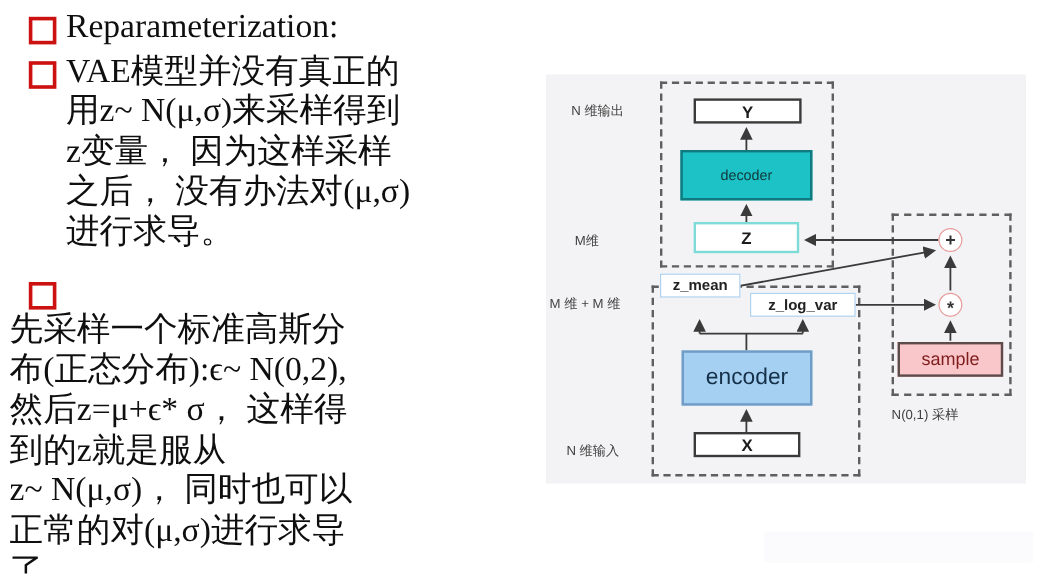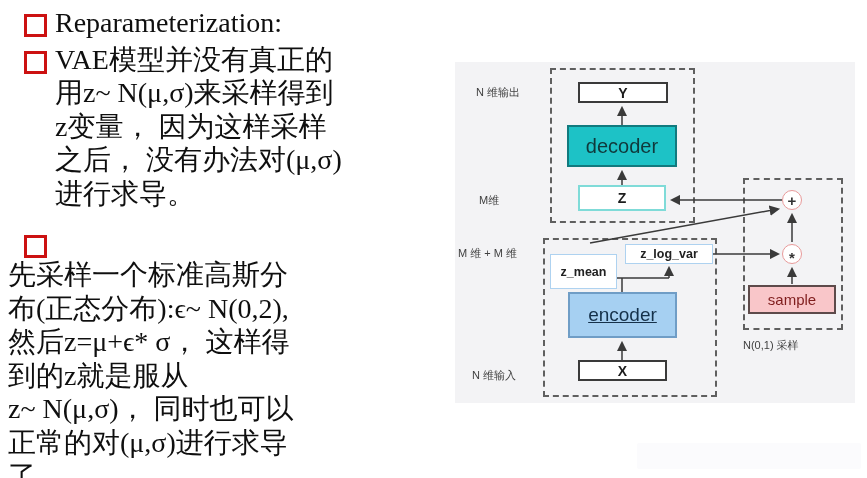--- a/index.html
+++ b/index.html
@@ -35,21 +35,21 @@
   }
   .dashed-box{
     position:absolute;border:2px dashed #5f5f5f;background:transparent;
   }
   .node{
     position:absolute;display:flex;align-items:center;justify-content:center;
     background:#fff;color:#1c1c1c;
   }
   .node-y,.node-x{border:2px solid #3a3a3a;font-size:14px;font-weight:600;}
   .node-decoder{
-    background:#1dc2c6;border:2px solid #117a7e;font-size:20px;color:#10393b;
+    background:#1dc2c6;border:2px solid #117a7e;font-size:12px;color:#10393b;
   }
   .node-z{border:2px solid #7fdbd8;font-size:14px;font-weight:600;}
   .node-zmean,.node-zlogvar{
     border:1.5px solid #aed2f0;font-size:12.5px;font-weight:700;color:#222;
   }
   .node-encoder{
     background:#a6d0f2;border:2px solid #6f9dc6;font-size:19px;color:#15314a;
   }
   .node-sample{
     background:#f9c6c9;border:2px solid #5d4a4a;font-size:15px;color:#7f1d1d;
@@ -136,23 +136,23 @@
       <path d="M135,181 L323,147" marker-end="url(#ah)"></path>
       <path d="M258,192 H323" marker-end="url(#ah)"></path>
       <path d="M337,222 V207" marker-end="url(#ah)"></path>
       <path d="M337,180 V153" marker-end="url(#ah)"></path>
     </g>
   </svg>
 
   <div class="node node-y" style="left:123px;top:20px;width:90px;height:21px;">Y</div>
   <div class="node node-decoder" style="left:112px;top:63px;width:110px;height:42px;">decoder</div>
   <div class="node node-z" style="left:123px;top:123px;width:88px;height:26px;">Z</div>
-  <div class="node node-zmean" style="left:95px;top:192px;width:67px;height:35px;">z_mean</div>
+  <div class="node node-zmean" style="left:95px;top:166px;width:67px;height:20px;">z_mean</div>
   <div class="node node-zlogvar" style="left:170px;top:182px;width:88px;height:20px;">z_log_var</div>
-  <div class="node node-encoder" style="left:113px;top:230px;width:109px;height:46px;text-decoration:underline;">encoder</div>
+  <div class="node node-encoder" style="left:113px;top:230px;width:109px;height:46px;">encoder</div>
   <div class="node node-x" style="left:123px;top:298px;width:89px;height:21px;">X</div>
   <div class="node node-sample" style="left:293px;top:223px;width:88px;height:29px;">sample</div>
 
   <div class="op-circle" style="left:327px;top:128px;">
       <span>+</span>
     </div>
   <div class="op-circle star" style="left:327px;top:182px;">
       <span>*</span>
     </div>
 

